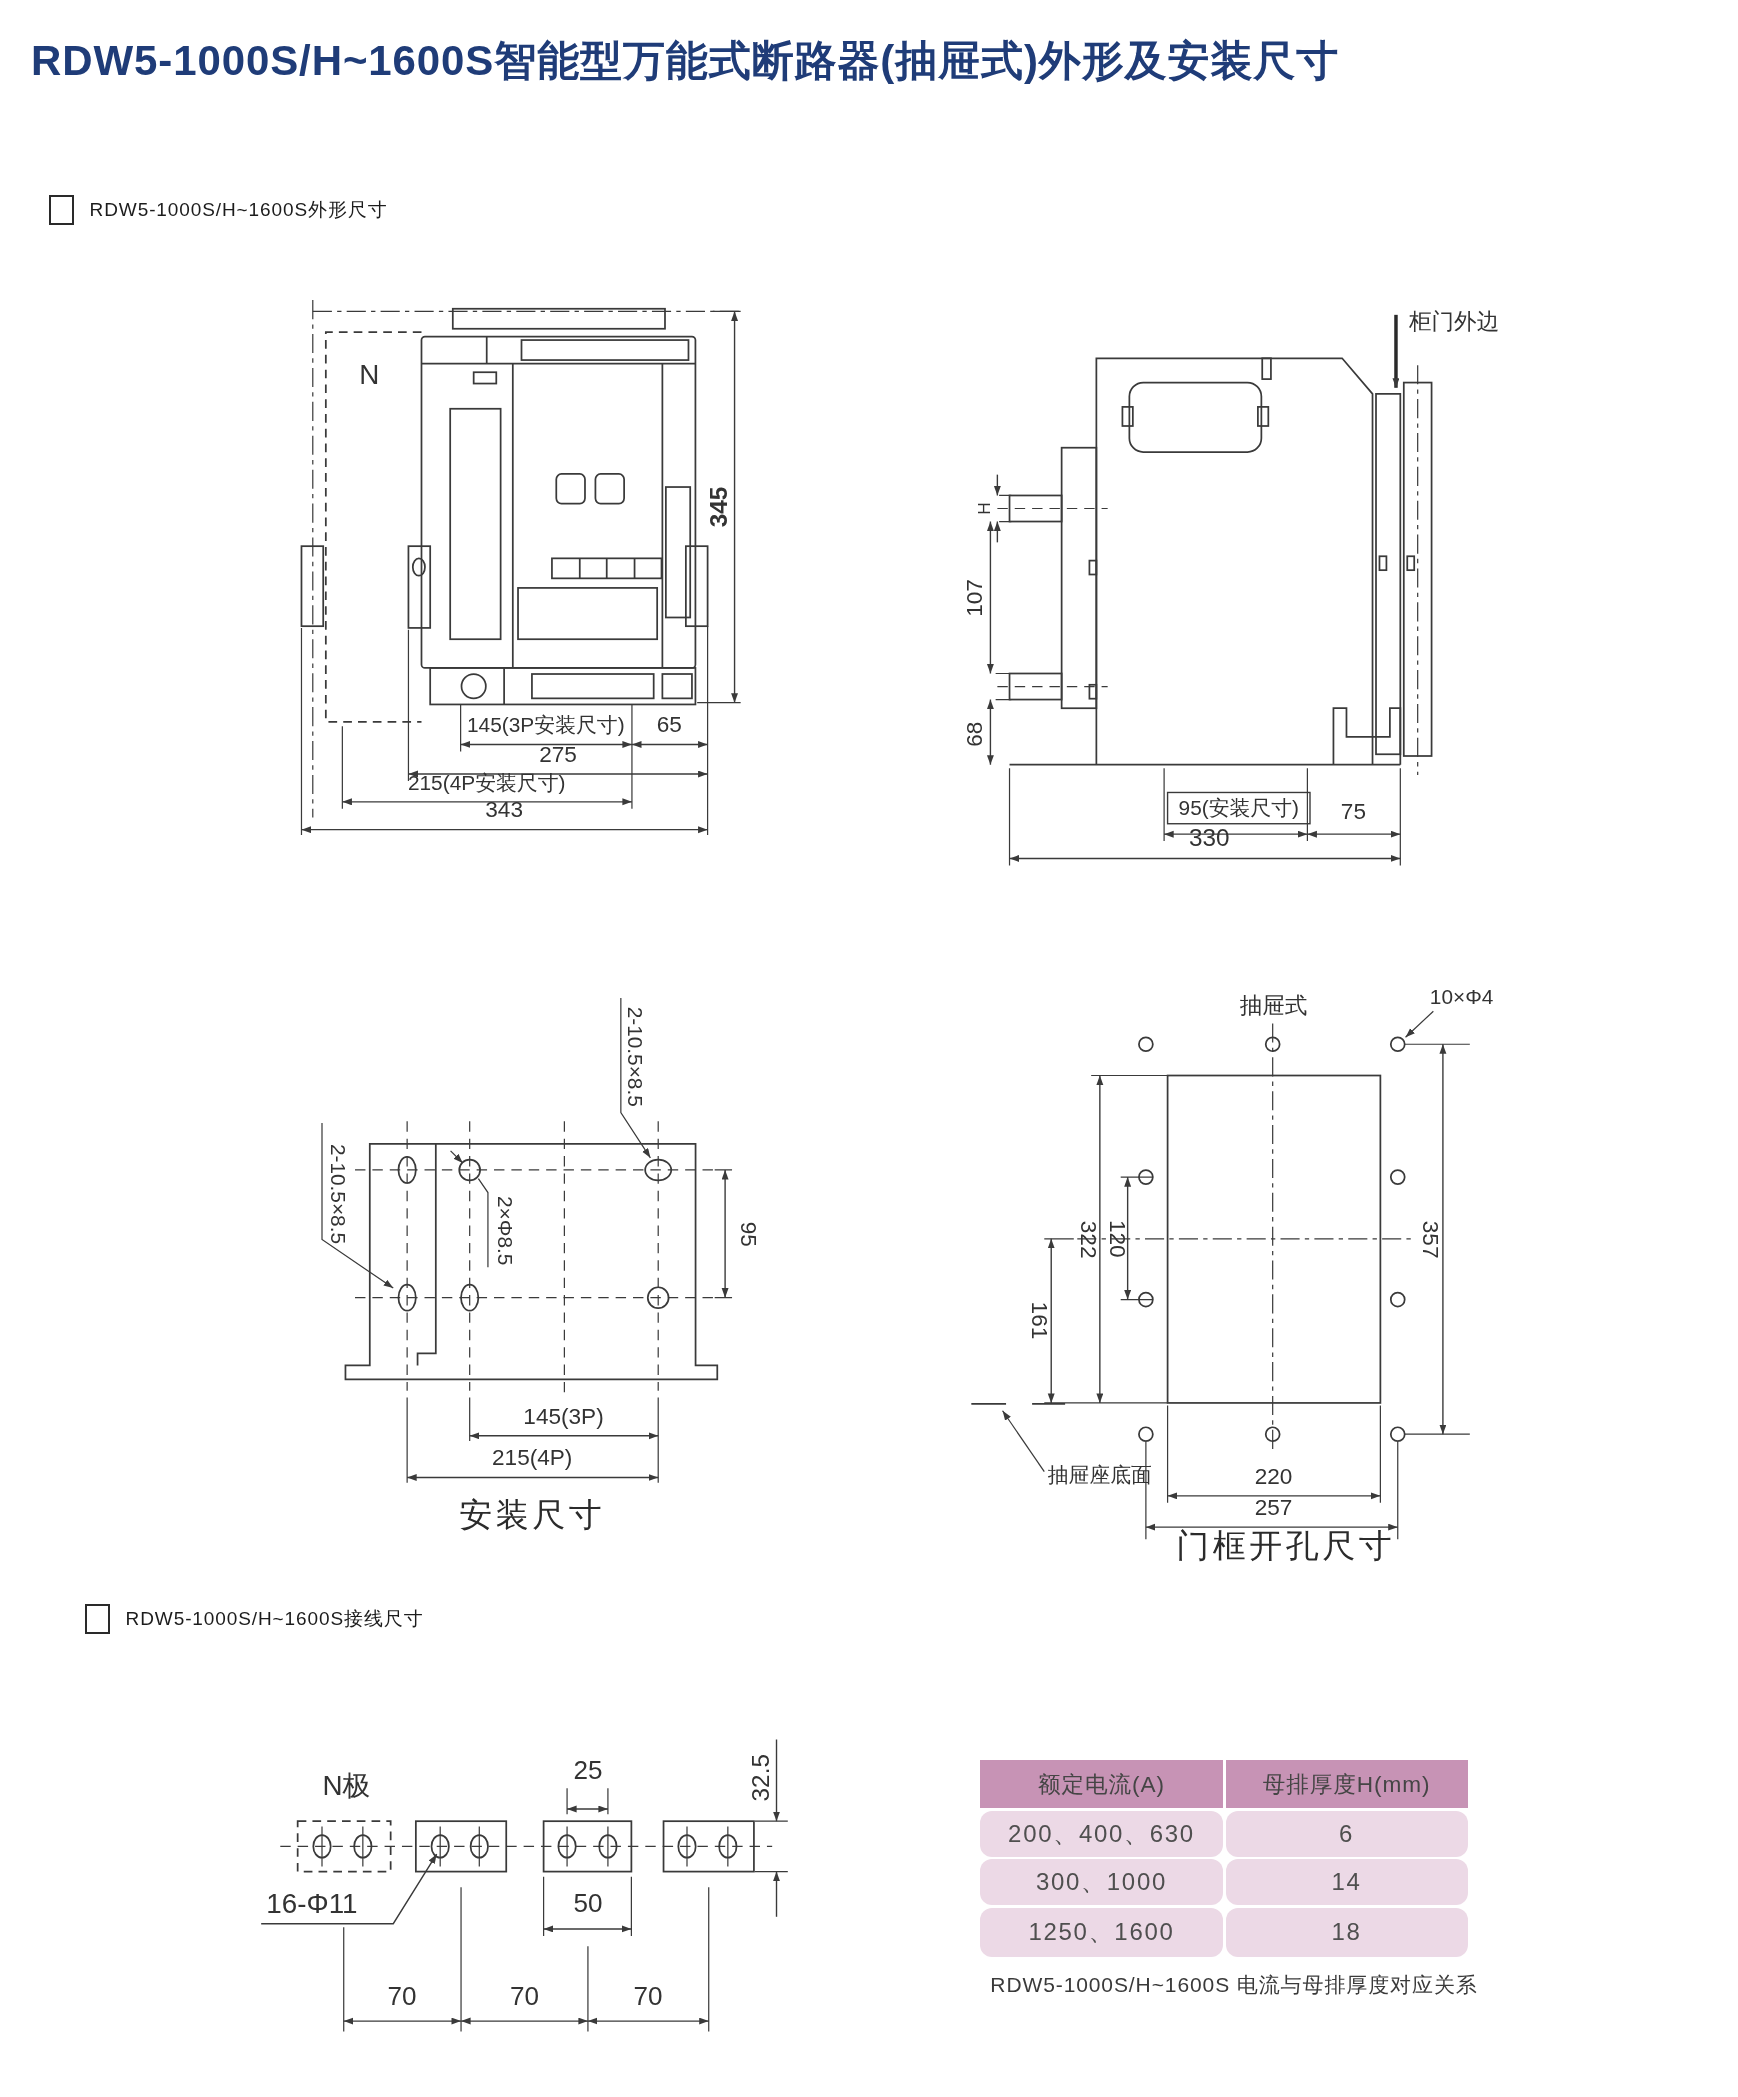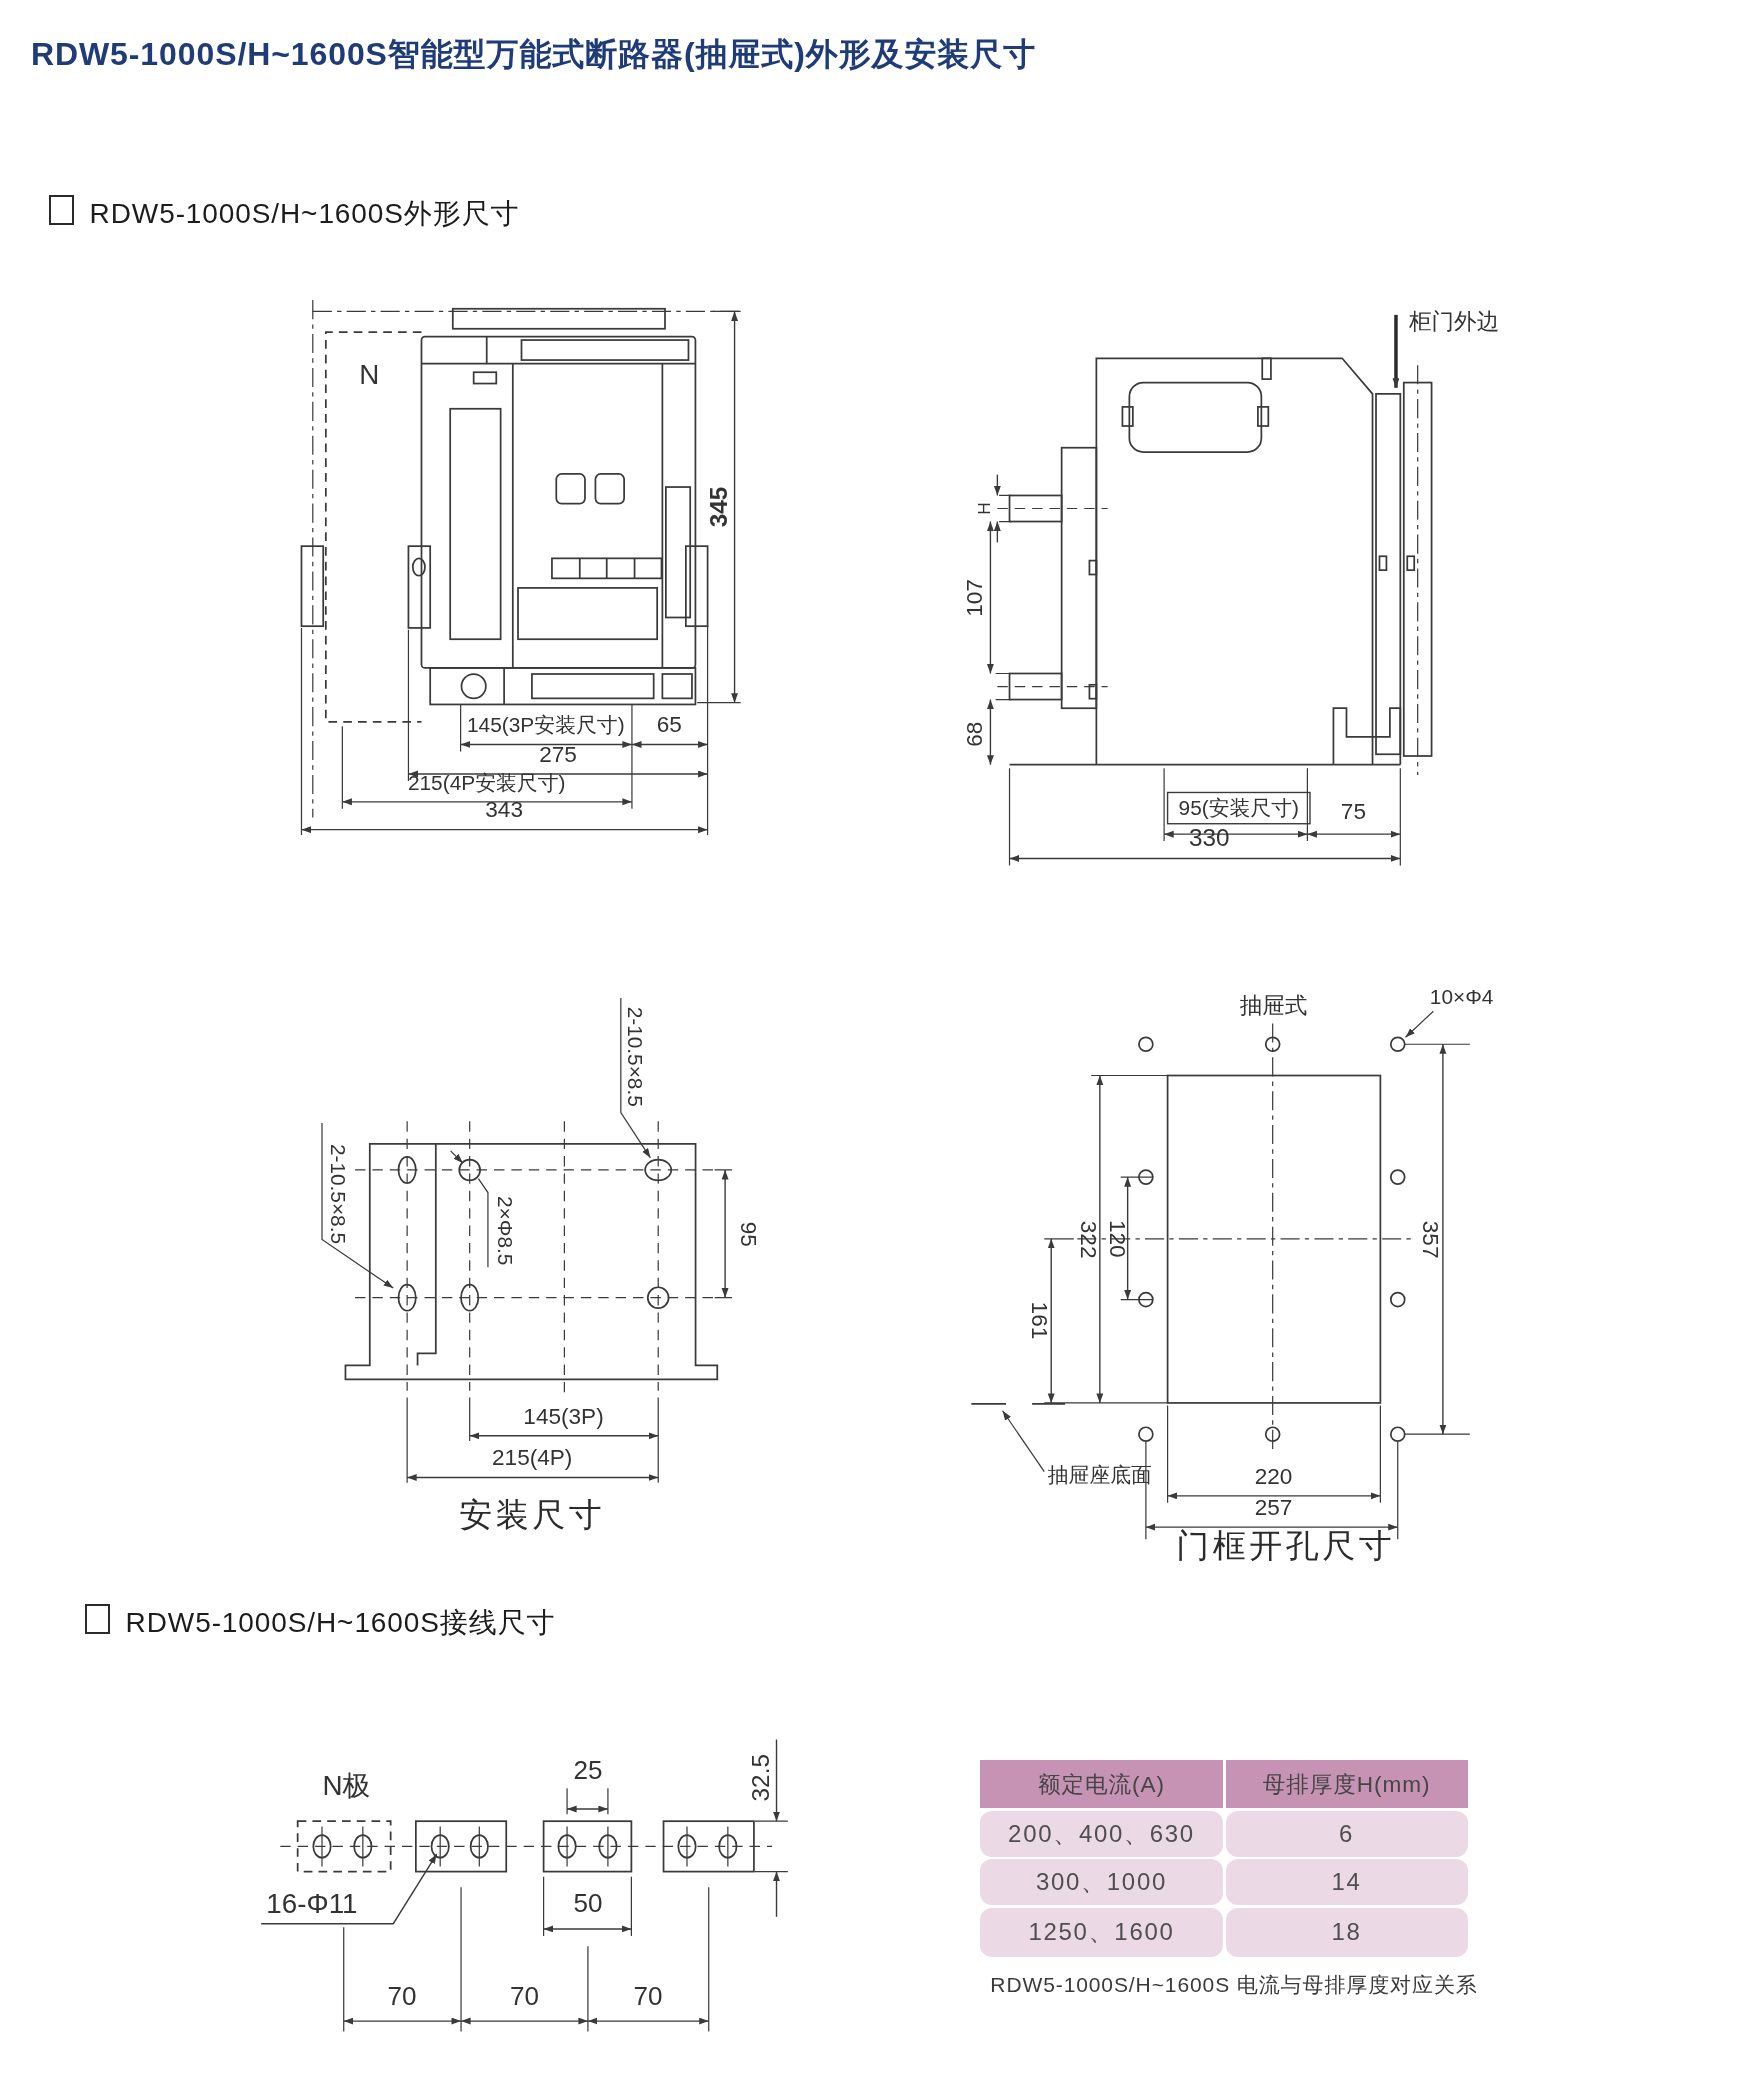--- a/index.html
+++ b/index.html
@@ -1,20 +1,20 @@
 <!DOCTYPE html>
 <html style="font-size:14px"><head>
 <meta charset="utf-8">
 <style>
   html,body{margin:0;padding:0;background:#fff;}
   #page{position:relative;width:1738px;height:2097px;background:#ffffff;overflow:hidden;
         font-family:"Liberation Sans",sans-serif;color:#222;}
-  #doc-title{position:absolute;left:31px;top:33px;font-size:32px;font-weight:bold;
+  #doc-title{position:absolute;left:31px;top:33px;font-size:42px;font-weight:bold;
              color:#1f3c78;letter-spacing:0.9px;}
-  .sec-head{position:absolute;display:flex;font-size:28px;color:#1c1c1c;
+  .sec-head{position:absolute;display:flex;align-items:center;font-size:19px;color:#1c1c1c;
             letter-spacing:0.9px;}
   .sec-head .sq{display:inline-block;width:21px;height:26px;border:2.2px solid #2a2a2a;
                 margin-right:15.6px;background:#fff;}
   #sec1{left:49px;top:195px;}
   #sec2{left:49px;top:874px;}
   #sec3{left:49px;top:1604px;margin-left:36px;}
   svg{position:absolute;overflow:visible;}
   svg text{font-family:"Liberation Sans",sans-serif;fill:#333;}
   .lw path,.lw rect,.lw line,.lw circle,.lw ellipse,.lw polyline
      {fill:none;stroke:#3a3a3a;stroke-width:2;}

